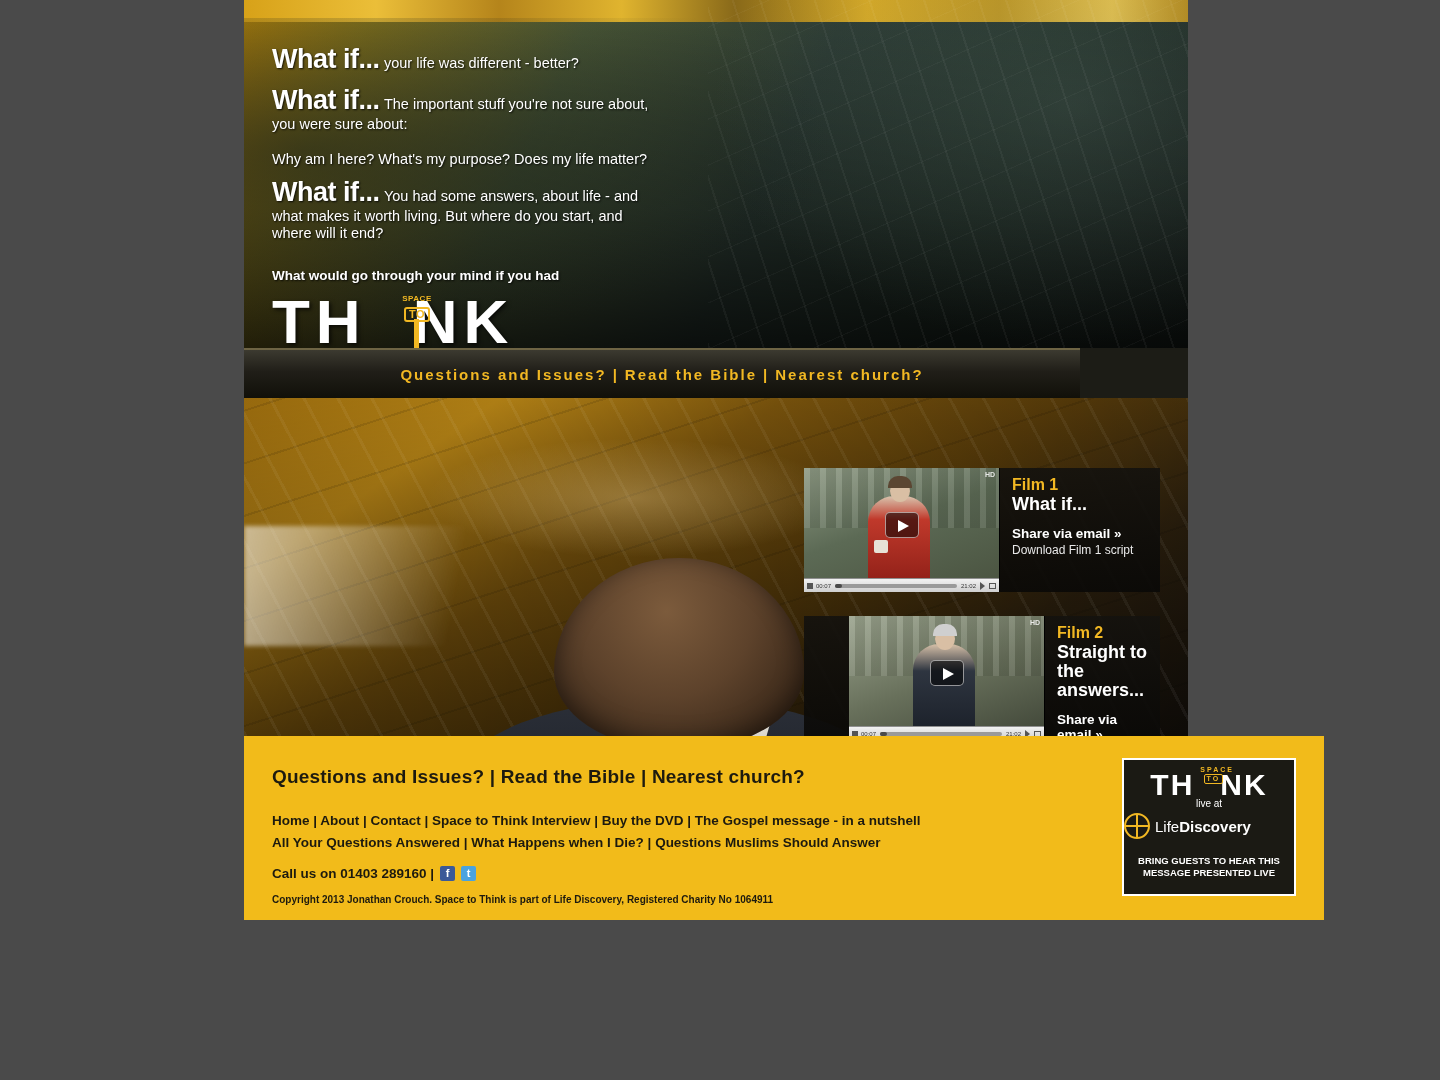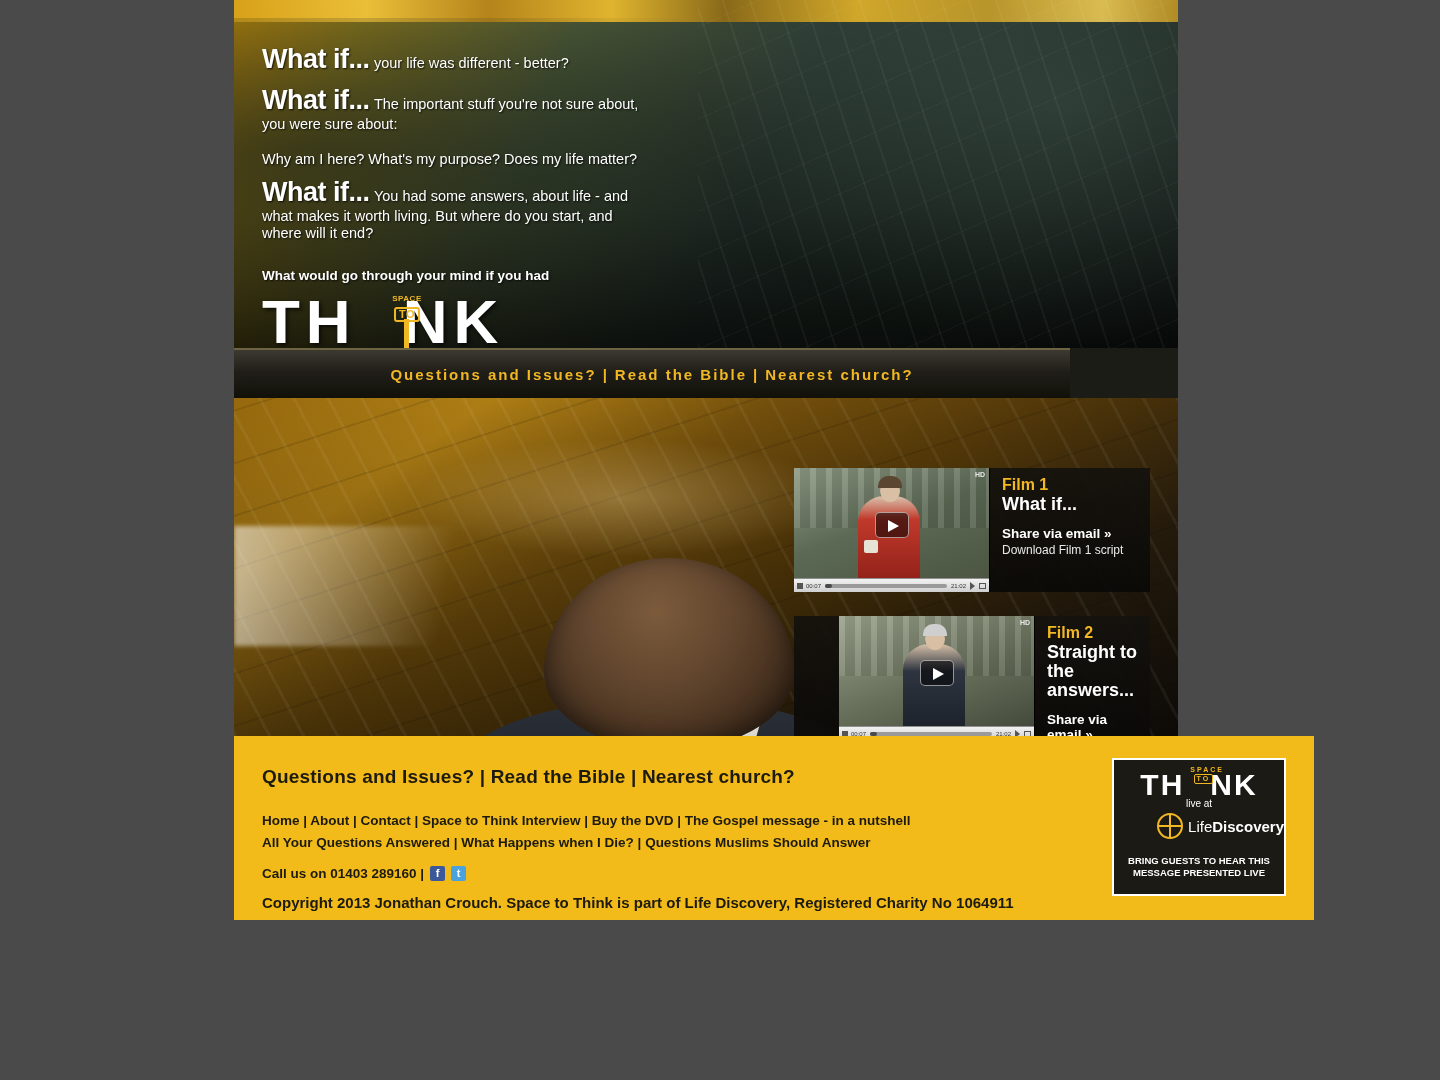--- a/index.html
+++ b/index.html
@@ -3,21 +3,21 @@
 <meta charset="utf-8">
 <style>
   * { box-sizing: border-box; margin: 0; padding: 0; }
   html, body {
     width: 1440px; height: 1080px;
     background: #4a4a4a;
     font-family: "Liberation Sans", sans-serif;
     overflow: hidden;
   }
   #page {
-    position: absolute; left: 234px; top: 0;
+    position: absolute; left: 244px; top: 0;
     width: 944px; height: 920px;
     background: #1c1c16;
   }
 
   
   .hero {
     position: relative;
     width: 944px; height: 348px;
     overflow: hidden;
     background:
@@ -221,38 +221,38 @@
   .footer h2 { font-size: 19px; font-weight: bold; letter-spacing: .2px; }
   .footer .links { margin-top: 22px; font-size: 13.5px; font-weight: bold; line-height: 22px; }
   .footer .links a { color: #1d1a0f; text-decoration: none; }
   .footer .call { margin-top: 12px; font-size: 13.5px; font-weight: bold; display: flex; align-items: center; gap: 6px;}
   .soc {
     width: 15px; height: 15px; border-radius: 2px; display:inline-block;
     color: #fff; font-size: 11px; font-weight: bold; text-align: center; line-height: 15px;
   }
   .soc.fb { background: #3b5998; }
   .soc.tw { background: #4aa3df; }
-  .footer .copy { margin-top: 13px; font-size: 15px; font-weight: bold; }
+  .footer .copy { margin-top: 13px; font-size: 10px; font-weight: bold; }
 
   .badge {
     position: absolute; right: 28px; top: 22px;
     width: 174px; height: 138px;
     background: #1b1a14; border: 2px solid #fff;
     color: #fff; text-align: center; padding-top: 8px;
   }
   .badge .bt {
     font-size: 30px; font-weight: bold; letter-spacing: 2px; position: relative; display:inline-block;
   }
   .badge .bt .mini {
     position: absolute; left: 50px; top: -2px; color: #f2b823;
     font-size: 7px; font-weight: bold; line-height: 8px; width: 26px;
   }
   .badge .bt .mini b { display:inline-block; border:1px solid #f2b823; border-radius:2px; padding: 0 2px; }
   .badge .live { font-size: 10px; margin-top: -4px; }
-  .badge .ld { display: flex; align-items: center; justify-content: flex-end; gap: 5px; margin-top: 4px; }
+  .badge .ld { display: flex; align-items: center; justify-content: flex-start; gap: 5px; margin-top: 4px; }
   .badge .ld .wheel {
     width: 26px; height: 26px; border-radius: 50%; border: 2px solid #f2b823; position: relative;
   }
   .badge .ld .wheel:before, .badge .ld .wheel:after {
     content:""; position:absolute; background:#f2b823;
   }
   .badge .ld .wheel:before { left: 10px; top: 0; width: 2px; height: 22px; }
   .badge .ld .wheel:after { left: 0; top: 10px; width: 22px; height: 2px; }
   .badge .ld .ldtxt { font-size: 15px; font-weight: bold; }
   .badge .ld .ldtxt em { font-style: normal; font-weight: normal; }

